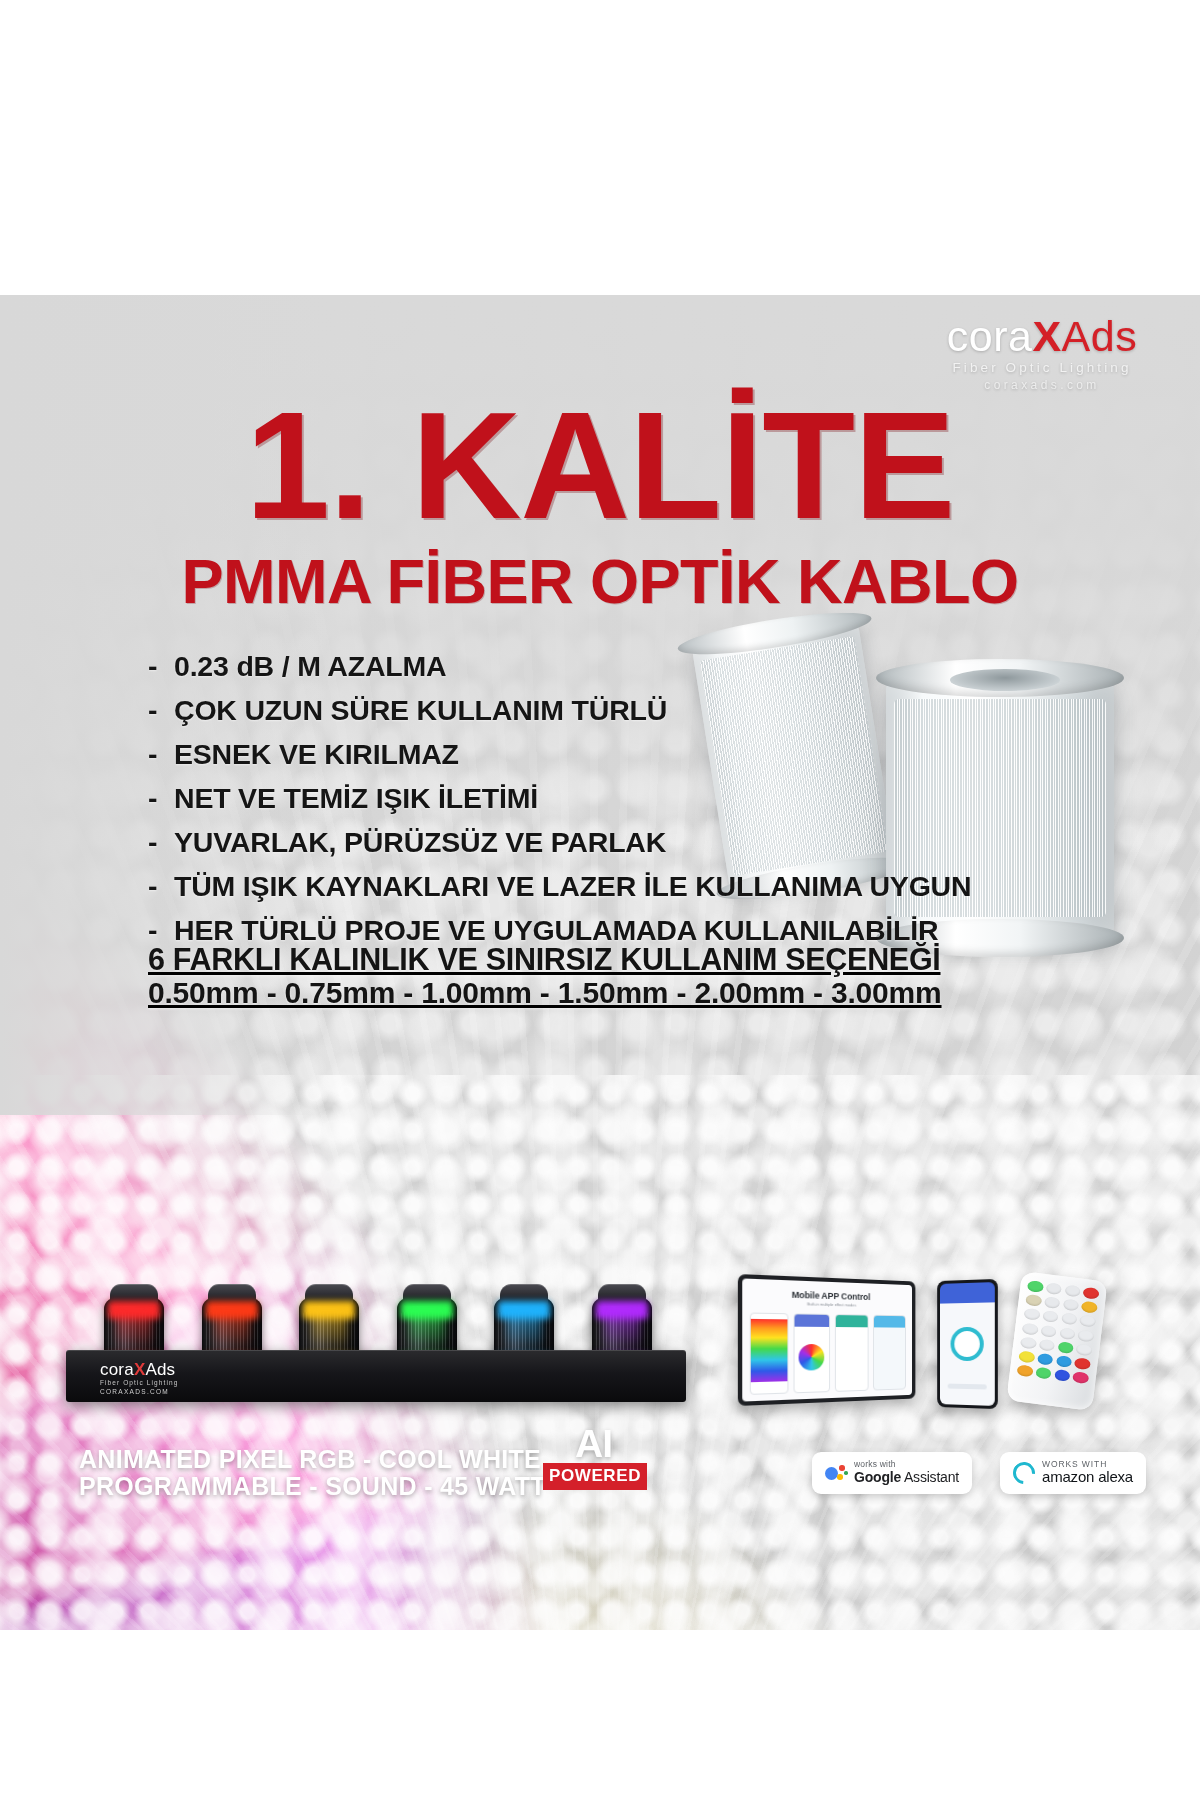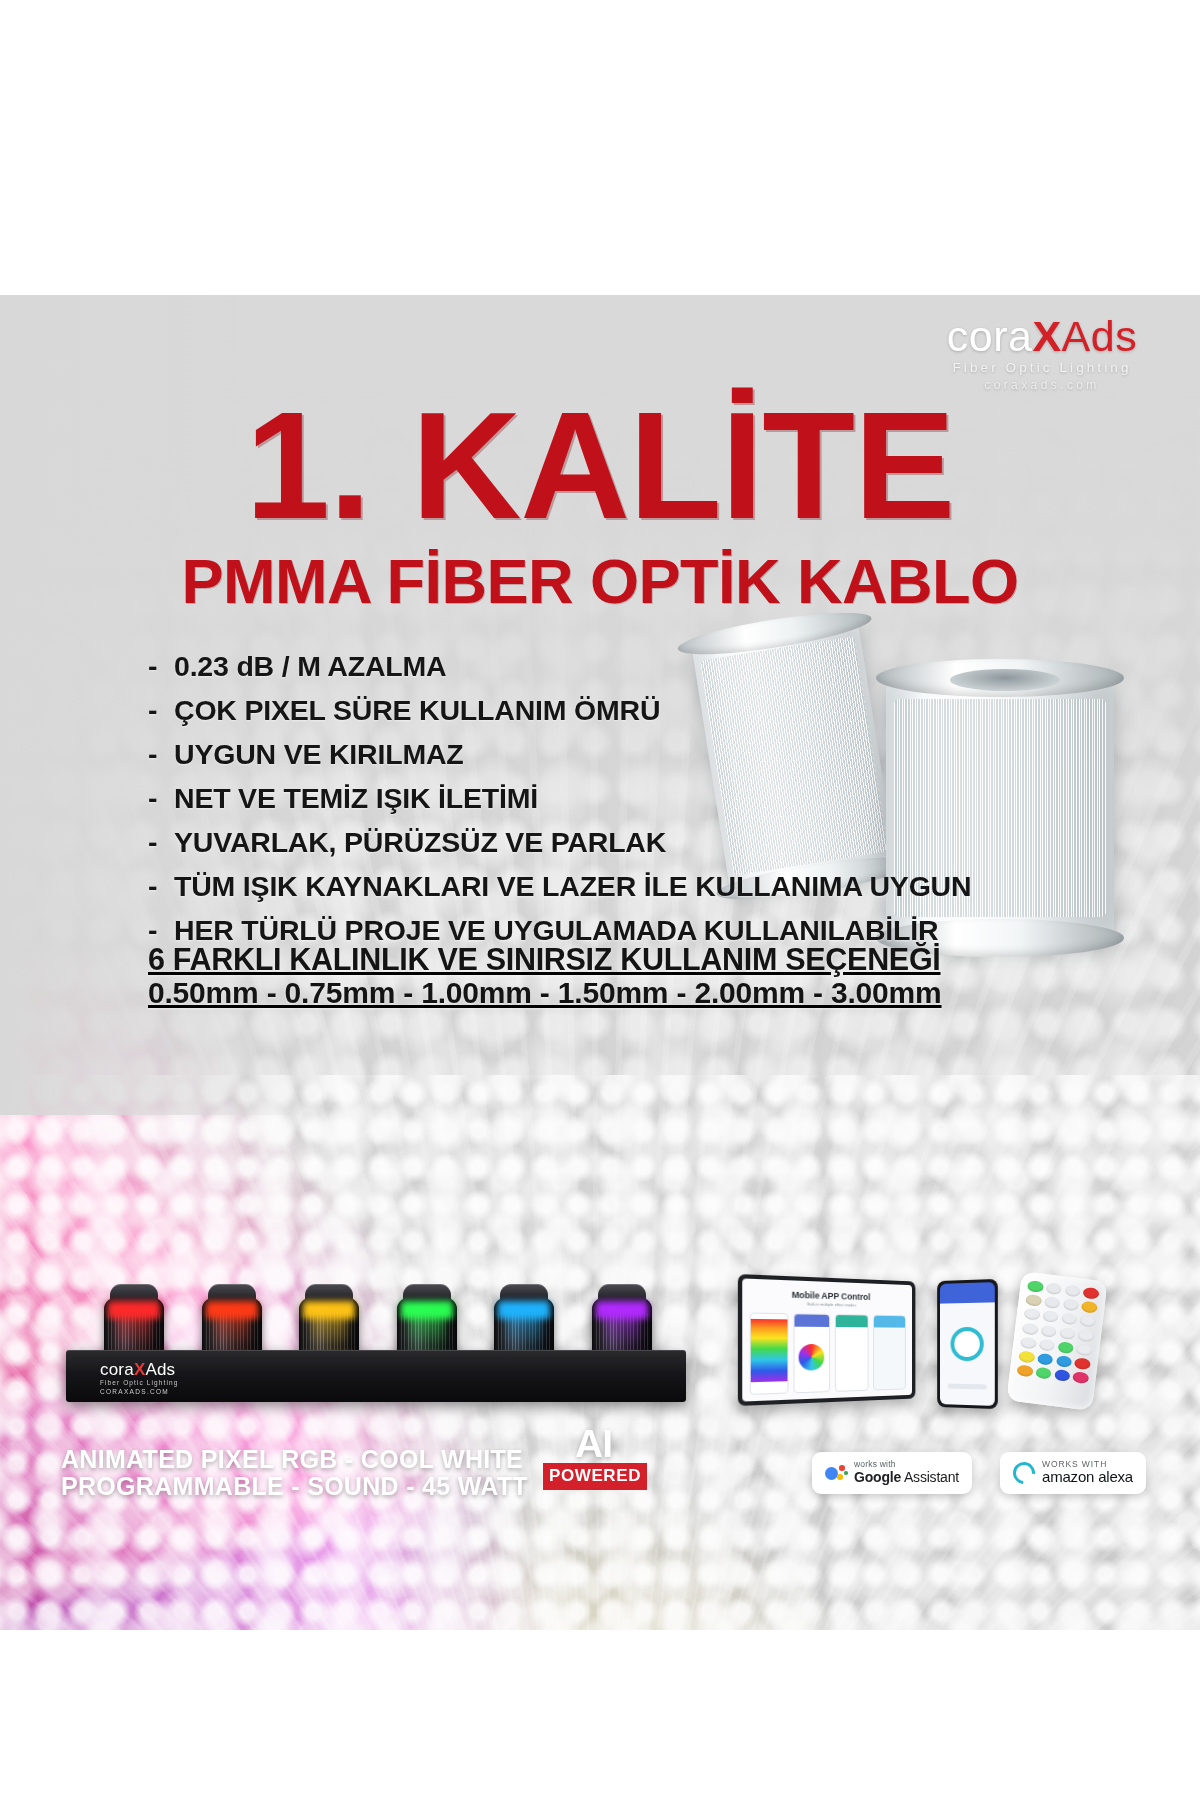--- a/index.html
+++ b/index.html
@@ -253,21 +253,21 @@
     background:linear-gradient(100deg,#ffffff 0%,#f2f3f5 55%,#d9dcdf 100%);
     border-radius:13px;
     box-shadow:0 5px 14px rgba(0,0,0,.26), inset 0 0 8px rgba(255,255,255,.9);
     padding:8px 7px;
   }
   .remote .g{ display:grid; grid-template-columns:repeat(4,1fr); gap:3.2px; }
   .remote .k{ height:11px; border-radius:50%; background:#e9ebee;
               box-shadow:inset 0 -1px 2px rgba(0,0,0,.14); }
 
   
-  .feats2{ position:absolute; left:61px; bottom:130px; }
+  .feats2{ position:absolute; left:79px; bottom:130px; }
   .feats2 div{ color:#ffffff; font-weight:700; font-size:25px; line-height:1.08;
                letter-spacing:.3px; white-space:nowrap;
                text-shadow:0 2px 4px rgba(0,0,0,.30); }
 
   .aibadge{ position:absolute; left:540px; bottom:140px; display:flex; align-items:center;flex-direction:column; }
   .aibadge .ai{ color:#ffffff; font-weight:700; font-size:39px; line-height:1;
                 letter-spacing:-1px; text-shadow:0 2px 5px rgba(0,0,0,.3); }
   .aibadge .pw{ background:#d4202a; color:#ffffff; font-weight:700; font-size:17px;
                 letter-spacing:.6px; padding:3px 6px 4px; margin-left:3px; }
 
@@ -336,25 +336,25 @@
       </div>
     </div>
 
     <div class="features">
       <div class="feat">
         <span class="dash">-</span>
         <span>0.23 dB / M AZALMA</span>
         </div>
       <div class="feat">
         <span class="dash">-</span>
-        <span>ÇOK PIXEL SÜRE KULLANIM ÖMRÜ</span>
-        </div>
-      <div class="feat">
-        <span class="dash">-</span>
-        <span>UYGUN VE KIRILMAZ</span>
+        <span>ÇOK UZUN SÜRE KULLANIM TÜRLÜ</span>
+        </div>
+      <div class="feat">
+        <span class="dash">-</span>
+        <span>ESNEK VE KIRILMAZ</span>
         </div>
       <div class="feat">
         <span class="dash">-</span>
         <span>NET VE TEMİZ IŞIK İLETİMİ</span>
         </div>
       <div class="feat">
         <span class="dash">-</span>
         <span>YUVARLAK, PÜRÜZSÜZ VE PARLAK</span>
         </div>
       <div class="feat">

